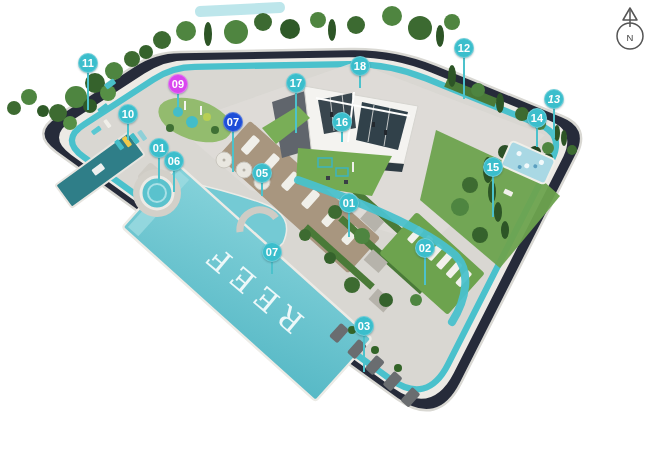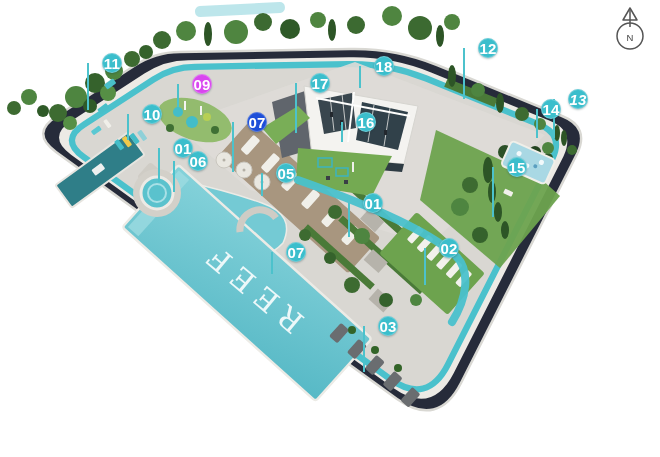--- a/index.html
+++ b/index.html
@@ -4,23 +4,23 @@
 <style>
   html,body{margin:0;padding:0;background:#ffffff;}
   .stage{position:relative;width:660px;height:457px;background:#ffffff;overflow:hidden;
          font-family:"Liberation Sans",sans-serif;}
   .scene{position:absolute;left:0;top:0;}
   #marker-layer{position:absolute;left:0;top:0;width:660px;height:457px;}
   .marker{position:absolute;width:20px;height:20px;transform:translate(-50%,-50%);cursor:pointer;}
   .marker .leader{position:absolute;left:50%;top:10px;width:2px;margin-left:-1px;display:block;}
   .marker .badge{position:absolute;left:0;top:0;width:20px;height:20px;border-radius:50%;
         display:flex;align-items:center;justify-content:center;
-        font-size:15px;font-weight:700;letter-spacing:.2px;color:#fff;
+        font-size:11px;font-weight:700;letter-spacing:.2px;color:#fff;
         box-shadow:0 1px 2px rgba(15,60,70,.3);border:1px solid rgba(255,255,255,.25);
-        box-sizing:border-box;margin-left:24px;}
+        box-sizing:border-box;}
 </style>
 </head>
 <body>
 
 <div class="stage">
 
 <svg class="scene" width="660" height="457" viewBox="0 0 660 457" xmlns="http://www.w3.org/2000/svg">
   <defs>
     <linearGradient id="pg" x1="0" y1="0" x2="1" y2="1">
       <stop offset="0" stop-color="#85d2da"></stop>
@@ -309,21 +309,21 @@
         <span class="badge" style="background: rgb(59, 190, 204);">11</span>
       </div>
       <div class="marker" style="left: 464px; top: 48px;">
         <span class="leader" style="height: 51px; background: rgb(76, 194, 204);"></span>
         <span class="badge" style="background: rgb(59, 190, 204);">12</span>
       </div>
       <div class="marker" style="left: 554px; top: 99px;">
         <span class="leader" style="height: 39px; background: rgb(76, 194, 204);"></span>
         <span class="badge" style="background: rgb(59, 190, 204); font-style: italic;">13</span>
       </div>
-      <div class="marker" style="left: 537px; top: 109px; padding-left: 20px;">
+      <div class="marker" style="left: 537px; top: 118px;">
         <span class="leader" style="height: 29px; background: rgb(76, 194, 204);"></span>
         <span class="badge" style="background: rgb(59, 190, 204);">14</span>
       </div>
       <div class="marker" style="left: 493px; top: 167px;">
         <span class="leader" style="height: 50px; background: rgb(76, 194, 204);"></span>
         <span class="badge" style="background: rgb(59, 190, 204);">15</span>
       </div>
       <div class="marker" style="left: 342px; top: 122px;">
         <span class="leader" style="height: 20px; background: rgb(76, 194, 204);"></span>
         <span class="badge" style="background: rgb(59, 190, 204);">16</span>

